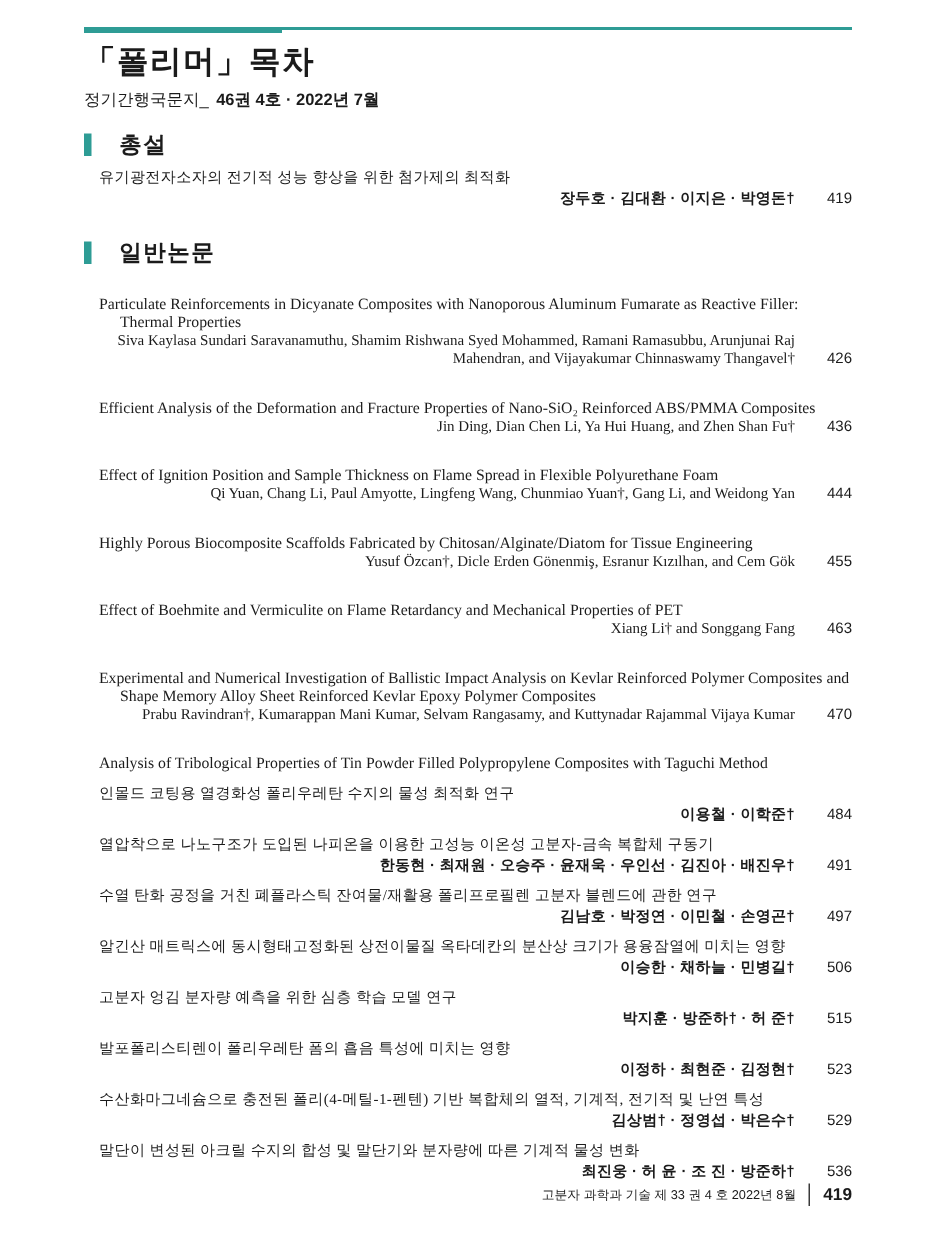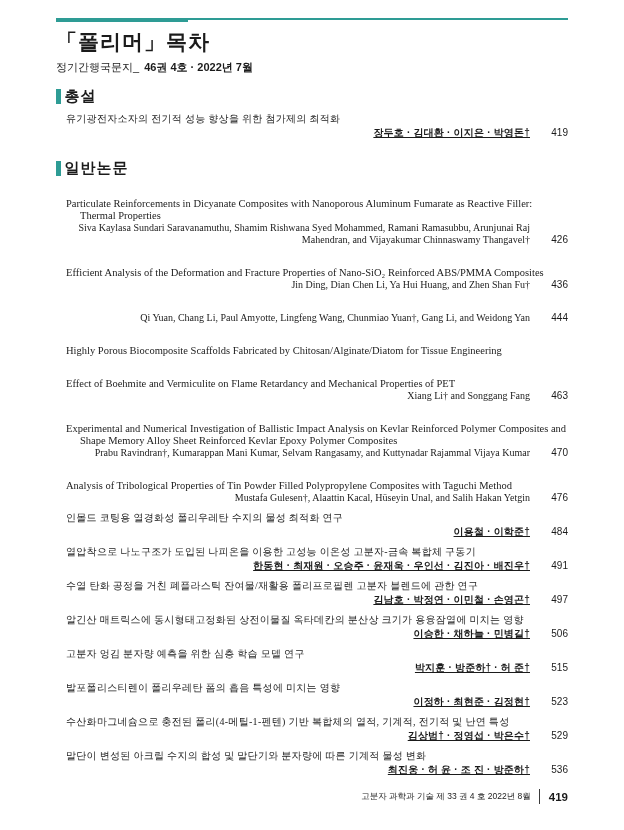--- a/index.html
+++ b/index.html
@@ -20,21 +20,21 @@
 
   .journal-title {
     margin-top: 8px;
     font-size: 21px; font-weight: bold;
     letter-spacing: 1px; line-height: 24px;
   }
   .issue-line { margin-top: 6px; font-size: 11px; line-height: 14px; }
   .issue-line .prefix { font-weight: normal; margin-right: 5px; }
   .issue-line .vol { font-weight: bold; }
 
-  .section-header { display: flex; align-items: center; gap: 4px; margin-top: 13px; height: 18px; }
+  .section-header { display: flex; align-items: center; gap: 19px; margin-top: 13px; height: 18px; }
   .section-header.general { margin-top: 20px; }
   .section-bar { width: 4.5px; height: 15px; background: #2E9C95; }
   .section-label { font-size: 15px; font-weight: bold; letter-spacing: 1px; }
 
   .article { margin-top: 21px; }
   .article.ko { margin-top: 8px; }
   .article-title {
     padding-left: 24px; text-indent: -14px;
     font-size: 10.5px; line-height: 12px;
     font-family: "Liberation Serif", serif;
@@ -45,21 +45,21 @@
     margin-top: 0px; line-height: 12px;
   }
   .article.ko .authors-row { margin-top: 2px; }
   .authors {
     text-align: right; font-size: 10px;
     font-family: "Liberation Serif", serif;
     max-width: 470px;
   }
   .article.ko .authors {
     font-family: "Liberation Sans", sans-serif;
-    font-weight: bold; letter-spacing: 0.2px; text-decoration: underline;
+    font-weight: bold; letter-spacing: 0.2px;
   }
   .page-num {
     width: 26px; margin-left: 12px; text-align: right;
     font-size: 10px; font-family: "Liberation Sans", sans-serif;
     flex: none;
   }
 
   .footer { position: absolute; right: 56px; bottom: 26px; display: flex; align-items: center; }
   .footer-info {
     font-size: 8.5px; line-height: 15px;
@@ -111,52 +111,53 @@
 
   <div class="article en">
     <div class="article-title">Efficient Analysis of the Deformation and Fracture Properties of Nano-SiO₂ Reinforced ABS/PMMA Composites</div>
     <div class="authors-row">
       <span class="authors">Jin Ding, Dian Chen Li, Ya Hui Huang, and Zhen Shan Fu†</span>
       <span class="page-num">436</span>
     </div>
   </div>
 
   <div class="article en">
+    <div class="article-title">Effect of Ignition Position and Sample Thickness on Flame Spread in Flexible Polyurethane Foam</div>
     <div class="authors-row">
       <span class="authors">Qi Yuan, Chang Li, Paul Amyotte, Lingfeng Wang, Chunmiao Yuan†, Gang Li, and Weidong Yan</span>
       <span class="page-num">444</span>
     </div>
   </div>
 
   <div class="article en">
     <div class="article-title">Highly Porous Biocomposite Scaffolds Fabricated by Chitosan/Alginate/Diatom for Tissue Engineering</div>
+    <div class="authors-row">
+      <span class="authors">Yusuf Özcan†, Dicle Erden Gönenmiş, Esranur Kızılhan, and Cem Gök</span>
+      <span class="page-num">455</span>
+    </div>
   </div>
 
   <div class="article en">
     <div class="article-title">Effect of Boehmite and Vermiculite on Flame Retardancy and Mechanical Properties of PET</div>
     <div class="authors-row">
       <span class="authors">Xiang Li† and Songgang Fang</span>
       <span class="page-num">463</span>
     </div>
   </div>
 
   <div class="article en">
     <div class="article-title">Experimental and Numerical Investigation of Ballistic Impact Analysis on Kevlar Reinforced Polymer Composites and Shape Memory Alloy Sheet Reinforced Kevlar Epoxy Polymer Composites</div>
     <div class="authors-row">
       <span class="authors">Prabu Ravindran†, Kumarappan Mani Kumar, Selvam Rangasamy, and Kuttynadar Rajammal Vijaya Kumar</span>
       <span class="page-num">470</span>
     </div>
   </div>
 
   <div class="article en">
     <div class="article-title">Analysis of Tribological Properties of Tin Powder Filled Polypropylene Composites with Taguchi Method</div>
-    <div class="authors-row">
-      <span class="authors">Mustafa Gulesen†, Alaattin Kacal, Hüseyin Unal, and Salih Hakan Yetgin</span>
-      <span class="page-num">476</span>
-    </div>
   </div>
 
   <div class="article ko">
     <div class="article-title">인몰드 코팅용 열경화성 폴리우레탄 수지의 물성 최적화 연구</div>
     <div class="authors-row">
       <span class="authors">이용철 · 이학준†</span>
       <span class="page-num">484</span>
     </div>
   </div>
 

